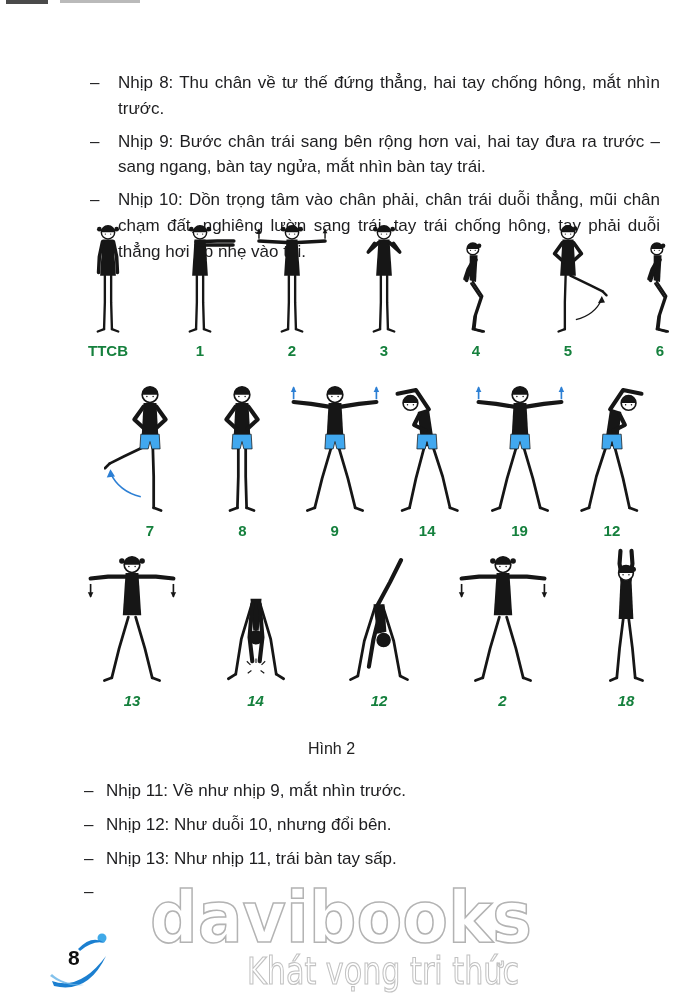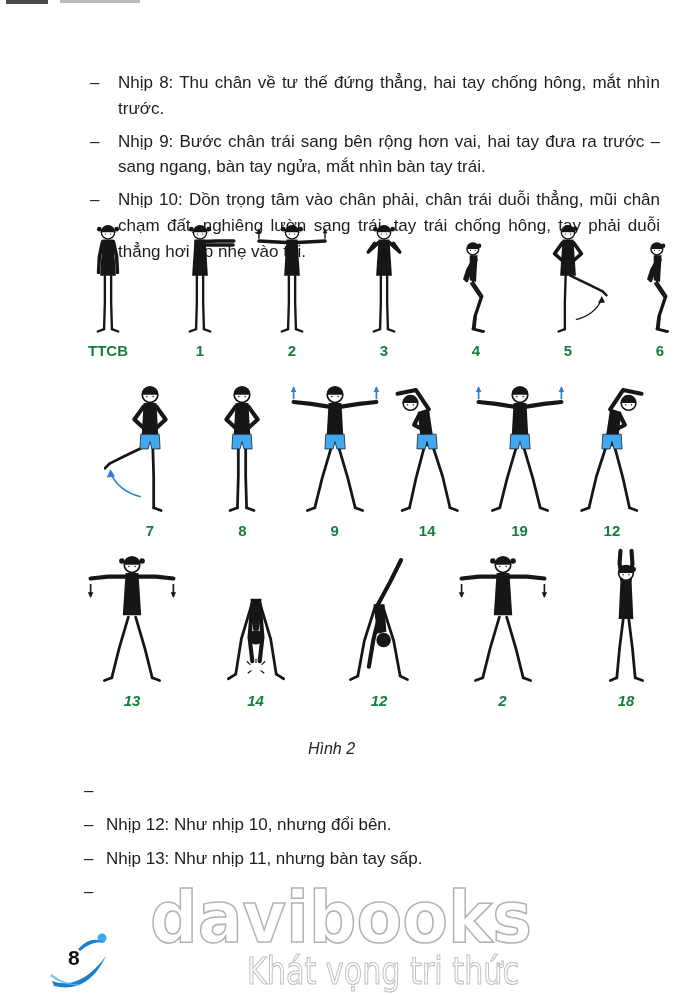--- a/index.html
+++ b/index.html
@@ -20,21 +20,21 @@
   .instr .txt{flex:1;text-align:justify;}
 
   .figures{position:absolute;left:0;top:234px;width:700px;}
   .fig-row{display:flex;justify-content:space-between;align-items:flex-end;}
   .row1{padding:0 34px 0 62px;height:125px;}
   .row2{padding:0 42px 0 104px;height:146px;margin-top:34px;}
   .row3{padding:0 28px 0 86px;height:150px;margin-top:20px;font-style:italic;}
   .fig-cell{display:flex;flex-direction:column;align-items:center;}
   .fig-label{font-weight:bold;font-size:15px;margin-top:5px;color:#15803d;}
   .caption{position:absolute;left:0;top:740px;width:663px;text-align:center;
-    font-style:italic;font-size:16px;color:#222;}
+    font-size:16px;color:#222;}
 
   .instr-bottom{position:absolute;left:0;top:778px;width:700px;z-index:2;}
   .instr-bottom .instr{padding:0 40px 0 84px;margin-bottom:8px;}
   .instr-bottom .dash{width:22px;}
 
   .watermark{position:absolute;left:0;top:858px;width:700px;height:137px;z-index:1;pointer-events:none;}
   .badge{position:absolute;left:48px;top:928px;width:76px;height:64px;z-index:3;}
   .badge .num{
     position:absolute;left:20px;top:18px;font-size:21px;font-weight:bold;color:#101010;
     font-family:"Liberation Sans",sans-serif;
@@ -401,28 +401,29 @@
           </svg>
           <div class="fig-label">18</div>
         </div>
       </div>
   </div>
   <div class="caption">Hình 2</div>
 
   <div class="instr-bottom">
     <div class="instr">
       <span class="dash">–</span>
-    </div>
-    <div class="instr">
-      <span class="dash">–</span>
-      <span class="txt">Nhịp 12: Như nhịp 10, nhưng đổi bên.</span>
-    </div>
-    <div class="instr">
-      <span class="dash">–</span>
-      <span class="txt">Nhịp 13: Như nhịp 11, nhưng bàn tay sấp.</span>
+      <span class="txt">Nhịp 11: Về như nhịp 9, mắt nhìn trước.</span>
+    </div>
+    <div class="instr">
+      <span class="dash">–</span>
+      <span class="txt">Nhịp 12: Như duỗi 10, nhưng đổi bên.</span>
+    </div>
+    <div class="instr">
+      <span class="dash">–</span>
+      <span class="txt">Nhịp 13: Như nhịp 11, trái bàn tay sấp.</span>
     </div>
     <div class="instr">
       <span class="dash">–</span>
     </div>
   </div>
 
   <svg class="watermark" viewBox="0 0 700 137">
     <text x="341" y="84" text-anchor="middle" font-family="DejaVu Sans, sans-serif" font-weight="bold" font-size="72" fill="none" stroke="#b3b3b3" stroke-width="1.6" textLength="382" lengthAdjust="spacingAndGlyphs">davibooks</text>
     <text x="383" y="126" text-anchor="middle" font-family="DejaVu Sans, sans-serif" font-size="37" fill="none" stroke="#c2c2c2" stroke-width="1.2" textLength="272" lengthAdjust="spacingAndGlyphs">Khát vọng tri thức</text>
   </svg>

